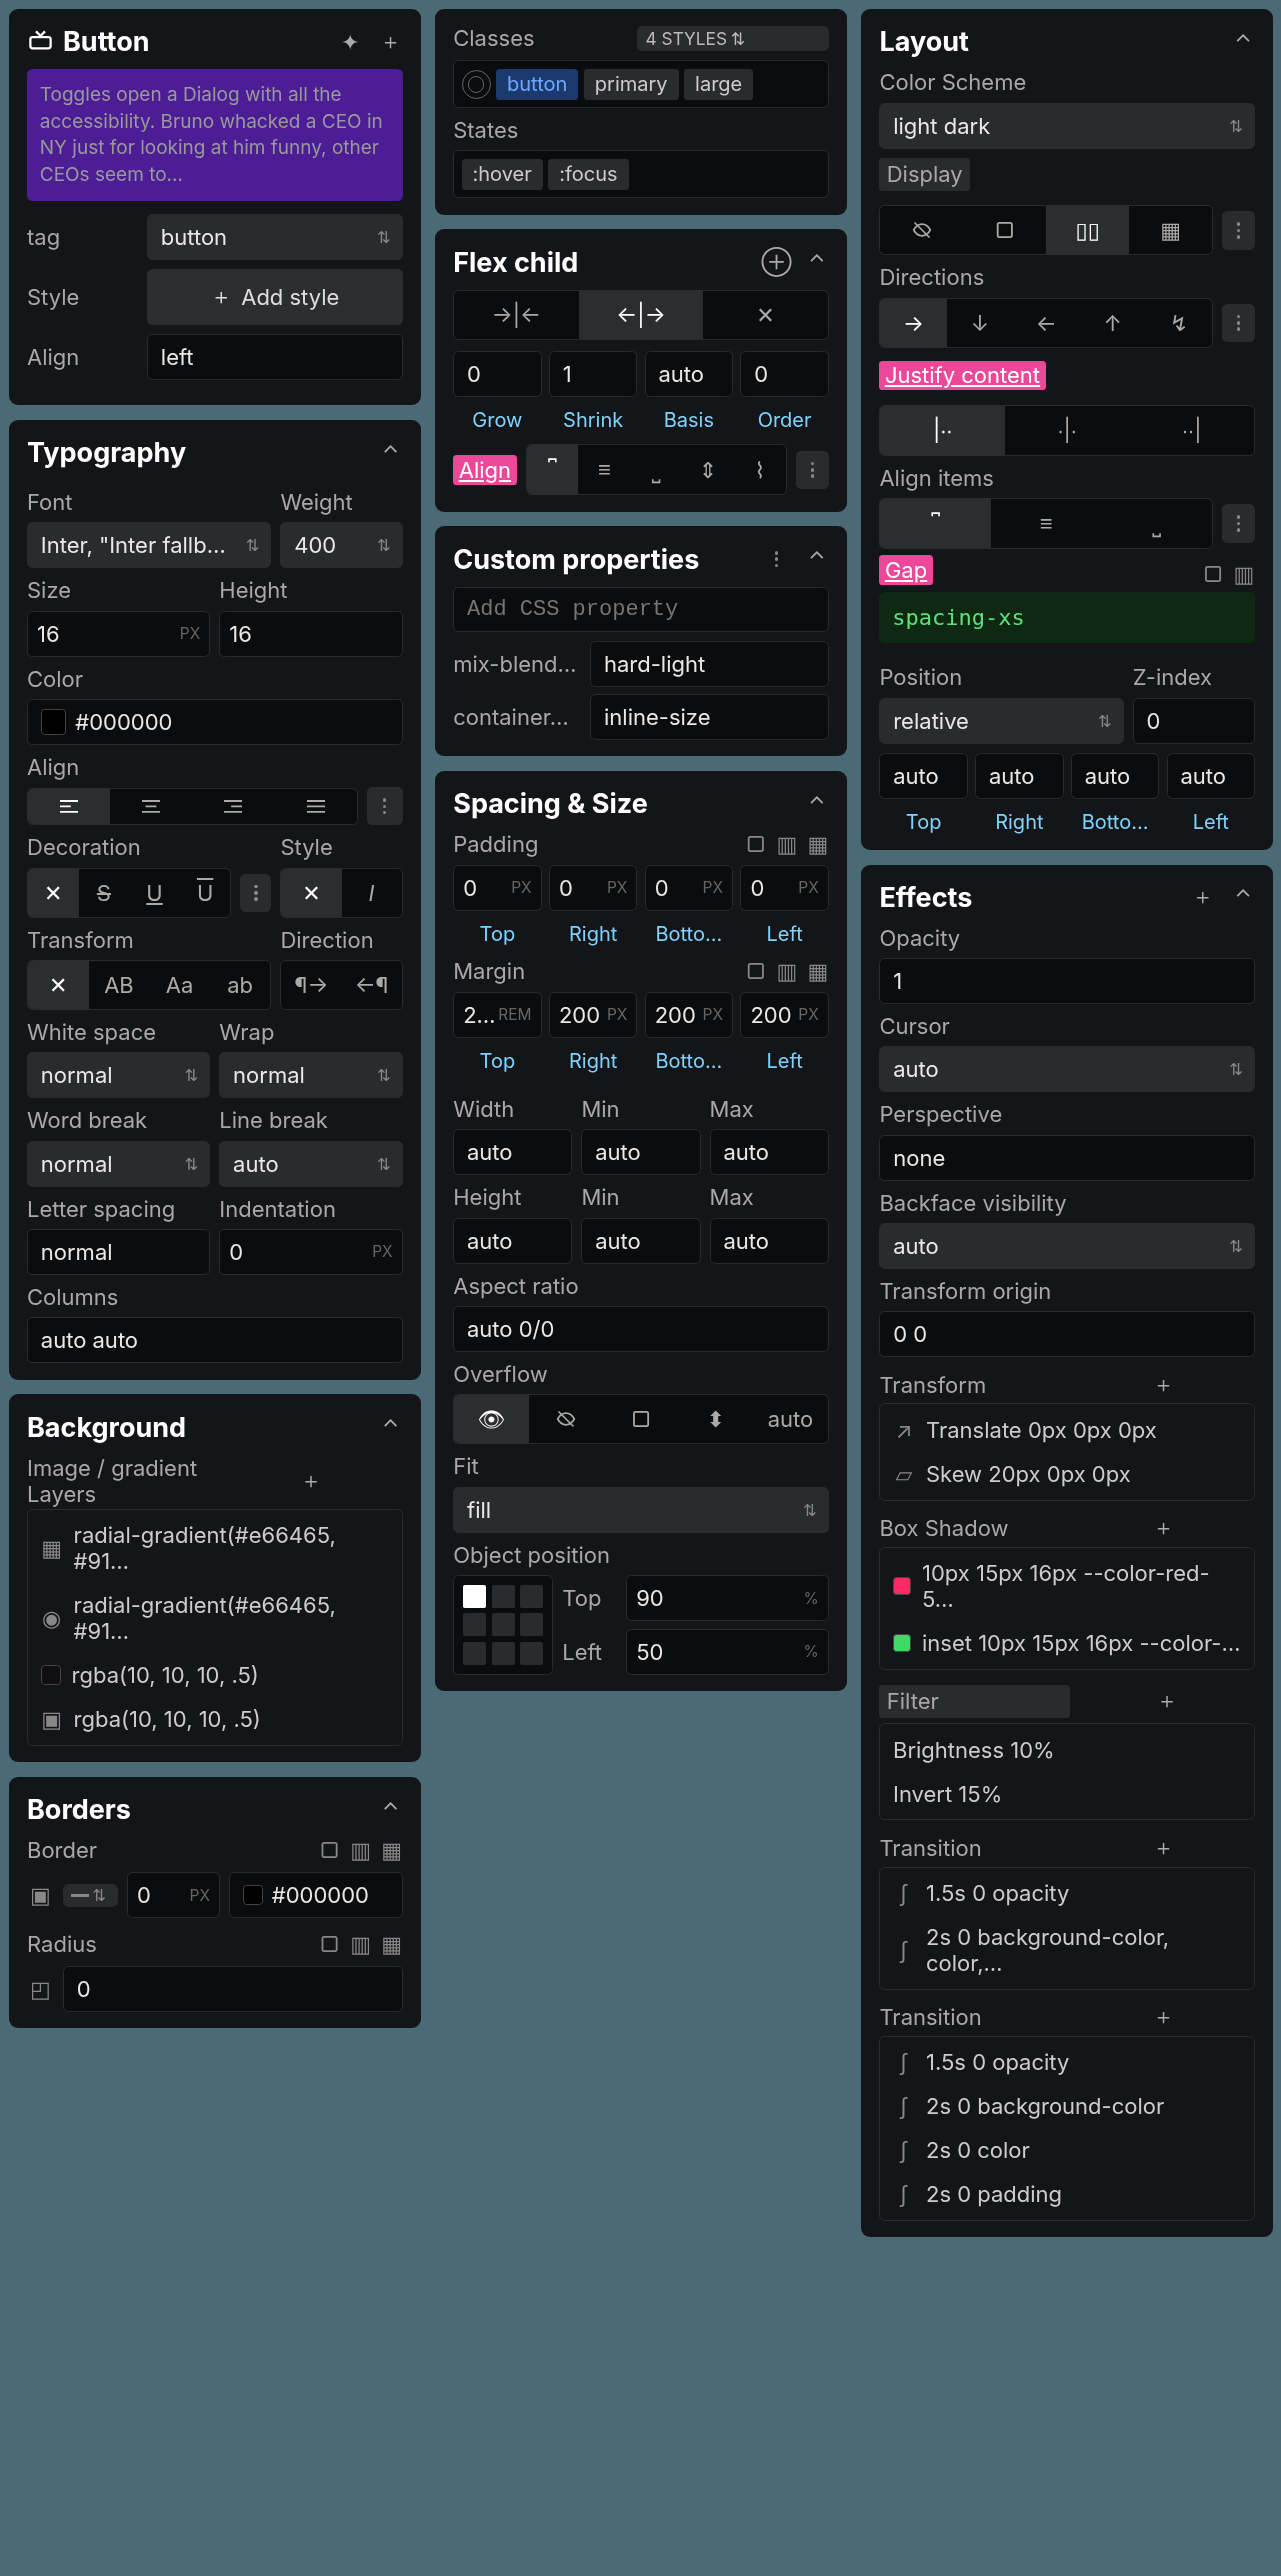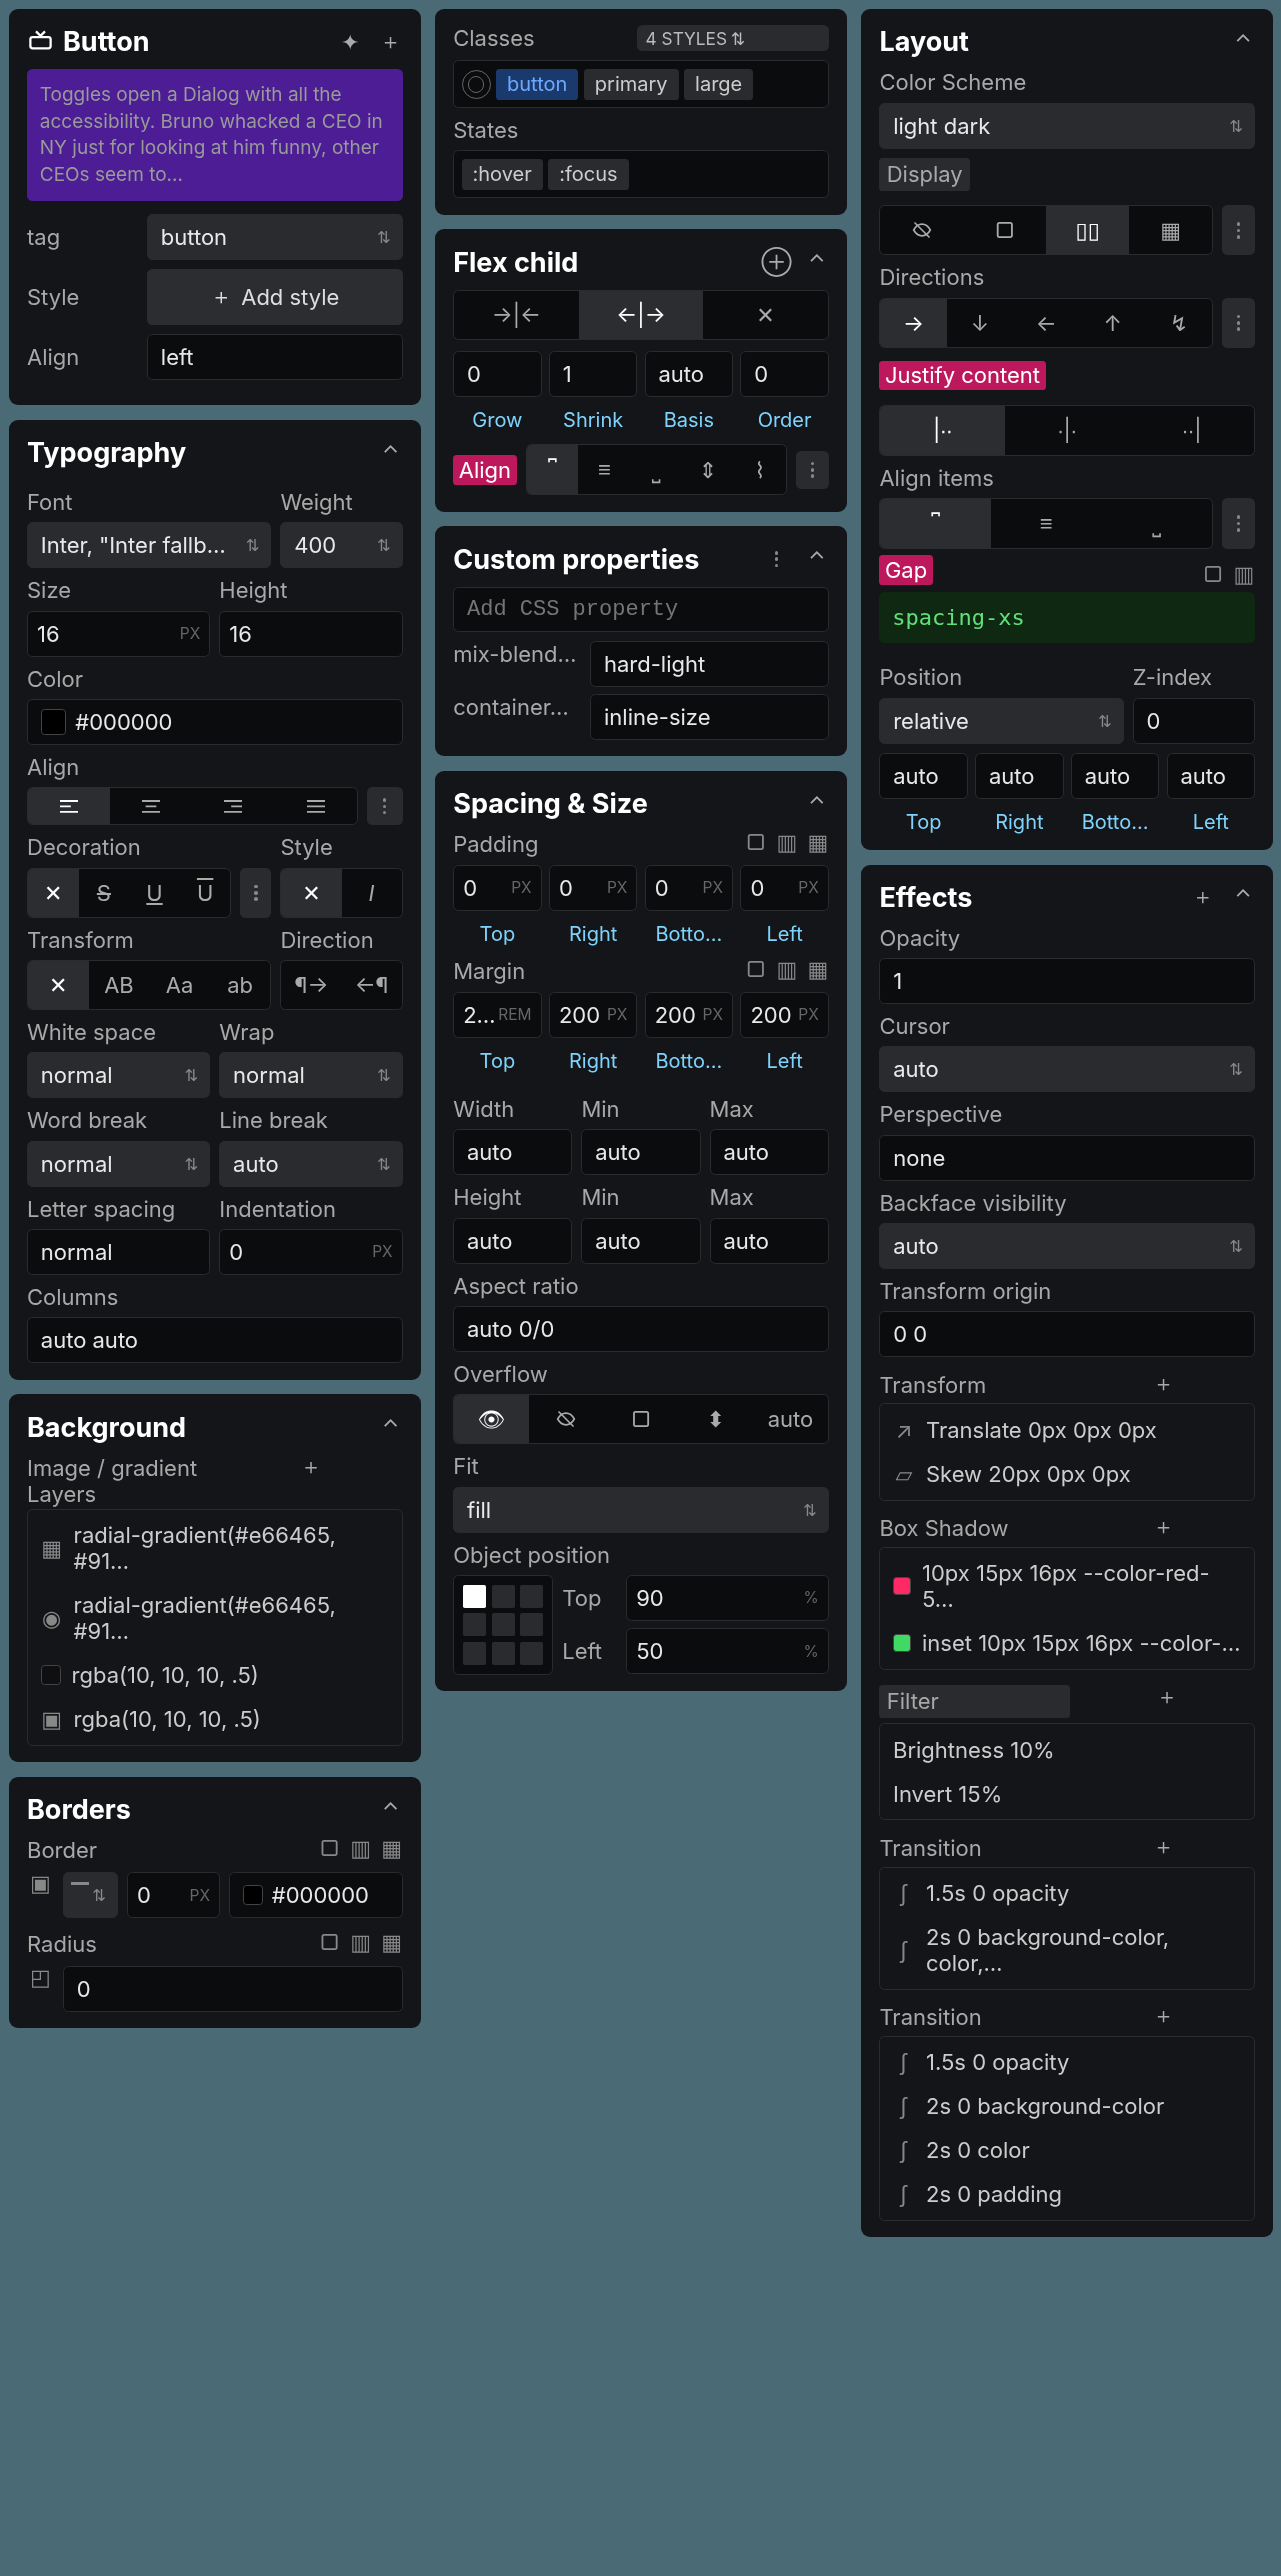--- a/index.html
+++ b/index.html
@@ -19,22 +19,22 @@
   padding: 16.4px 18px;
 }
 .panel-hd {
   display: flex; align-items: center; justify-content: space-between;
   margin-bottom: 11px;
 }
 .panel-hd h2 { font-size: 27px; font-weight: 700; color: #fff; }
 .panel-hd .ico-row { display: flex; gap: 16.4px; align-items: center; }
 .ico { width: 24px; height: 24px; display: inline-flex; align-items: center; justify-content: center; color: #aaa; }
 .lbl { color: #a8a8a8; font-size: 22px; display: block; margin: 9px 0 7.3px; }
-.lbl-hl { background: #be185d; color: #fff; padding: 1.8px 5.5px; border-radius: 3.6px; display: inline-block; }
-.row { display: flex; gap: 9px; }
+.lbl-hl { background: #ec4899; color: #fff; padding: 1.8px 5.5px; border-radius: 3.6px; display: inline-block; text-decoration: underline; }
+.row { display: flex; gap: 9px; align-items: center; }
 .row > * { flex: 1; }
 .inp, .sel {
   background: #0b0c0e; border: 0.9px solid #2a2b2f; color: #e8e8e8;
   padding: 9px 12.8px; border-radius: 5.5px; font-size: 22px; width: 100%;
   font-family: inherit;
 }
 .sel { background: #2a2b2f; position: relative; }
 .sel::after { content: ""; position: absolute; right: 11px; top: 50%; transform: translateY(-50%); width: 0; height: 0; border-left: 4.6px solid transparent; border-right: 4.6px solid transparent; border-top: 4.6px solid #888; }
 .sel-updown::after { content: "⇅"; border: none; width: auto; height: auto; font-size: 16.4px; color: #888; }
 .btn-grp {

